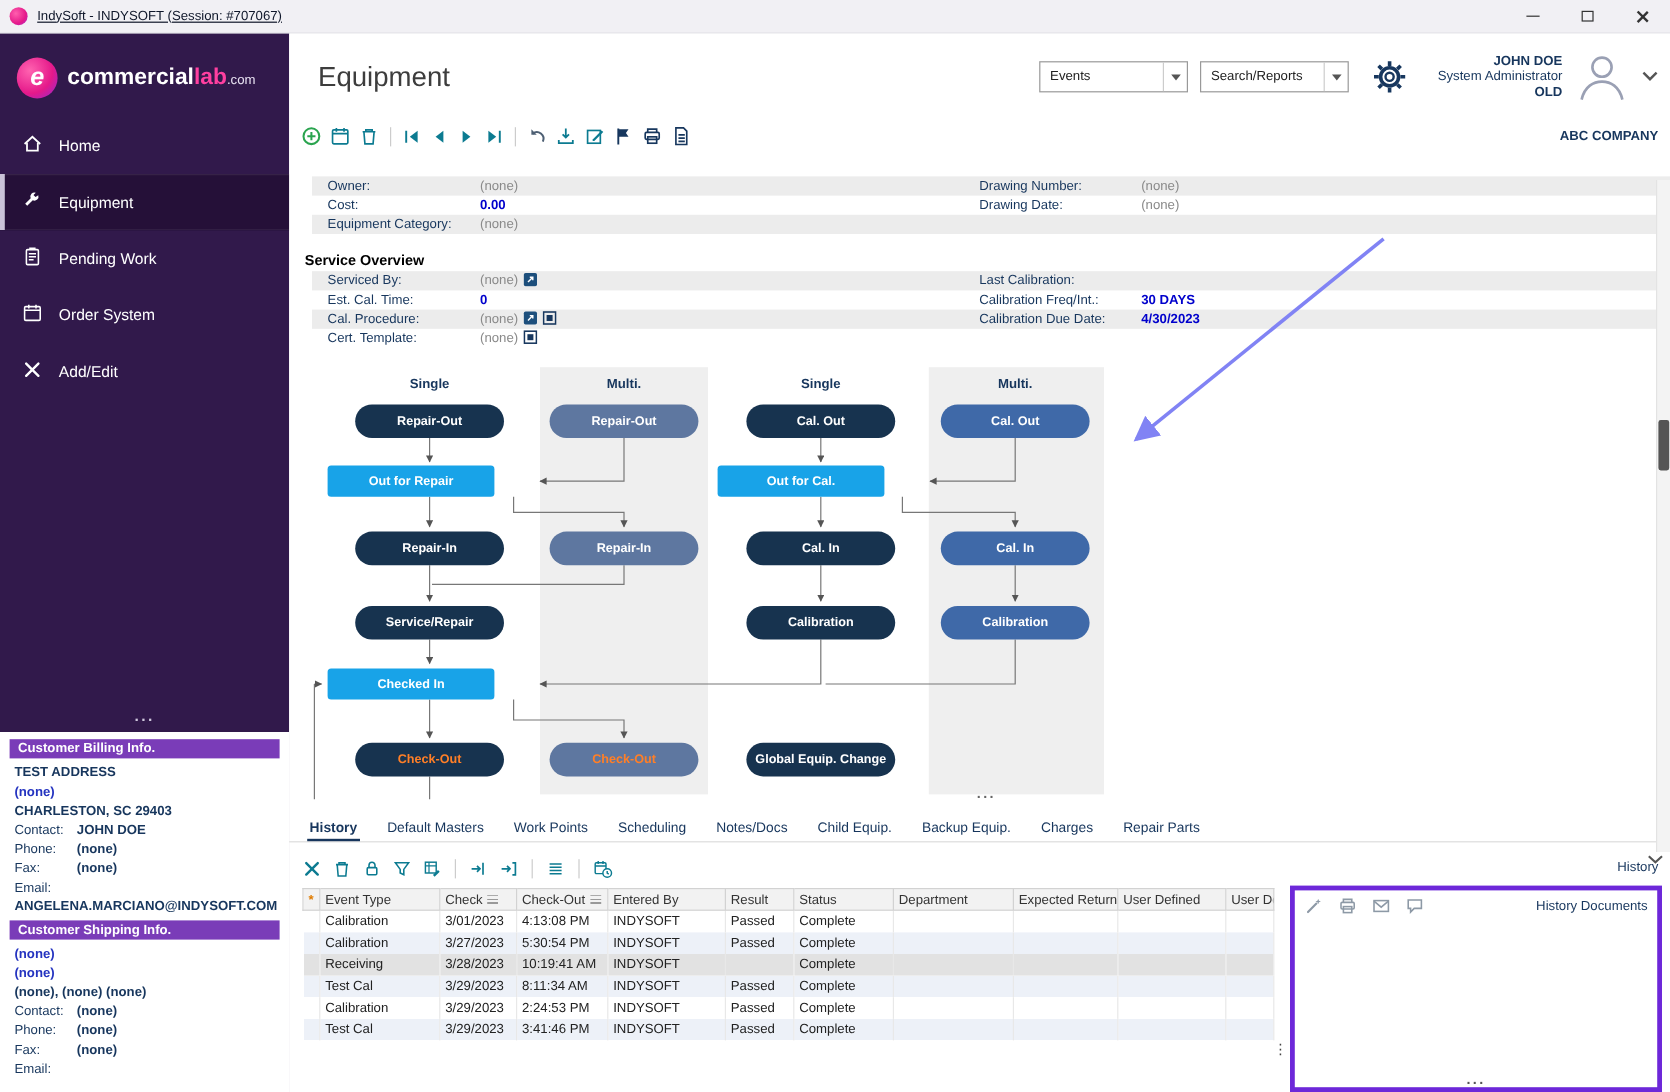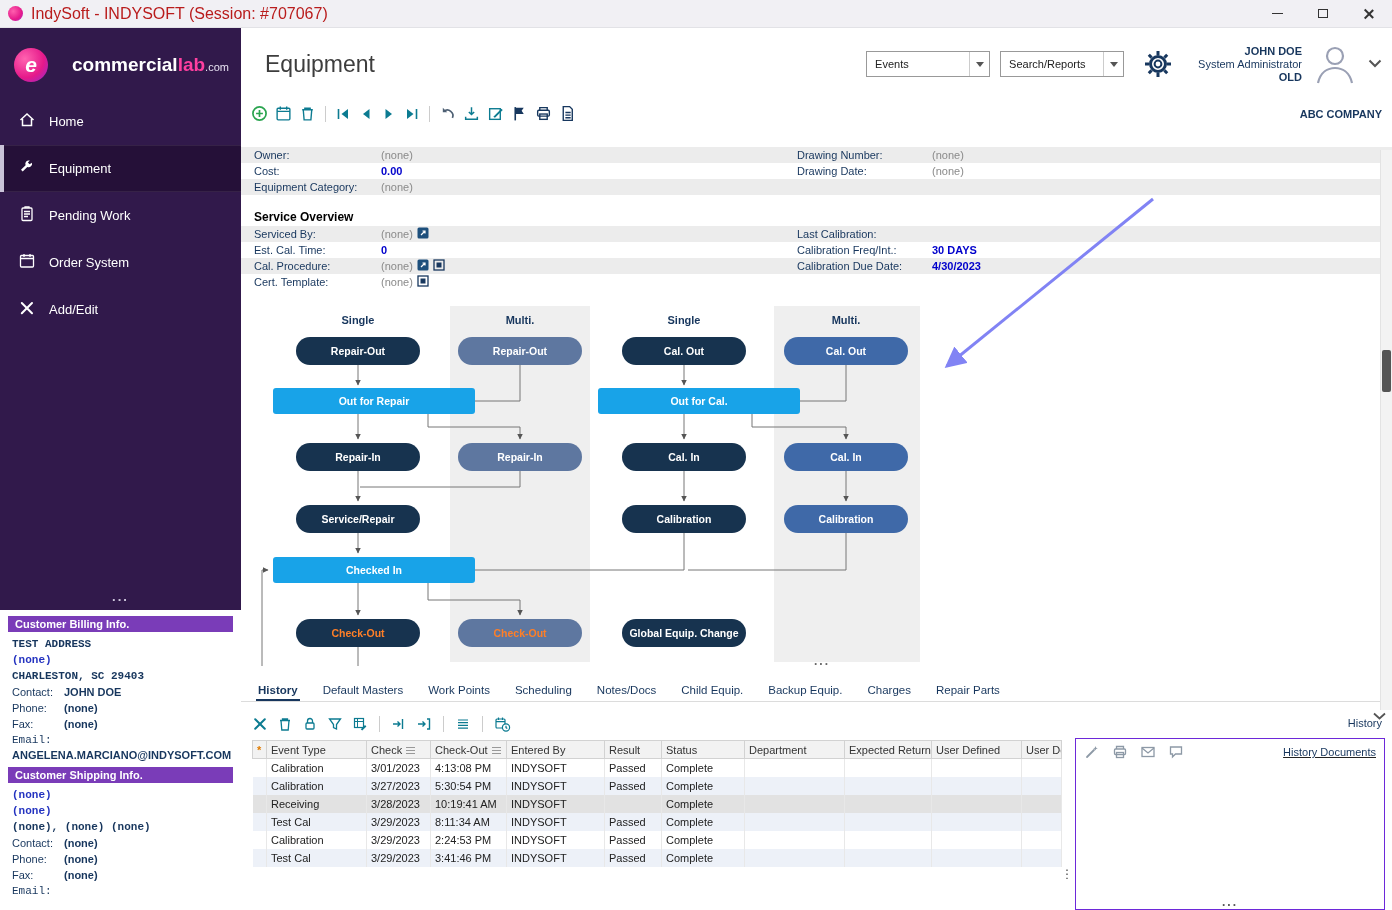--- a/index.html
+++ b/index.html
@@ -4,46 +4,46 @@
 <style>
   * { box-sizing: border-box; }
   html,body { margin:0; padding:0; }
   body {
     width:1392px; height:910px; overflow:hidden; background:#fff;
     font-family:"Liberation Sans", sans-serif; font-size:12px; color:#222;
   }
   
   .titlebar { height:28px; background:#f1f0f4; display:flex; align-items:center; padding-left:8px; border-bottom:1px solid #e2e2e6; }
   .app-ico { width:15px; height:15px; border-radius:50%; background:radial-gradient(circle at 35% 35%, #ff5fae, #e5198a 60%, #a32bd4); margin-right:8px; flex:0 0 auto; }
-  .tb-title { font-size:16px; color:#b91c1c; }
+  .tb-title { font-size:11px; color:#0f172a;text-decoration:underline; }
   .win-btns { margin-left:auto; display:flex; height:28px; }
   .wbtn { width:46px; height:28px; display:grid; place-items:center; cursor:pointer; }
   .wb-min i { display:block; width:11px; height:1px; background:#333; }
   .wb-max i { display:block; width:10px; height:9px; border:1px solid #333; }
   .wb-close { position:relative; }
   .wb-close i { display:block; width:12px; height:12px; position:relative; }
   .wb-close i::before,.wb-close i::after { content:""; position:absolute; left:5px; top:0; width:1.5px; height:12px; background:#333; }
   .wb-close i::before { transform:rotate(45deg); } .wb-close i::after { transform:rotate(-45deg); }
 
   .app { display:flex; height:882px; }
 
   
   .sidebar { width:241px; background:#31194b; display:flex; flex-direction:column; color:#fff; flex:0 0 auto; }
   .side-logo { padding:20px 12px 16px 14px; display:flex; align-items:center; gap:8px; }
   .logo-circle { width:34px; height:34px; border-radius:50%; background:radial-gradient(circle at 32% 32%, #ff63b0, #e5198a 58%, #8e2bd4); display:grid; place-items:center; color:#fff; font-weight:bold; font-size:21px; font-style:italic; flex:0 0 auto; }
-  .logo-text { font-size:19px; font-weight:bold; color:#fff; white-space:nowrap;margin-left:16px; }
+  .logo-text { font-size:19px; font-weight:bold; color:#fff; white-space:nowrap; }
   .logo-text .lg2 { color:#ff3fa0; }
   .logo-text .lg3 { font-size:11px; font-weight:normal; color:#e8e2f2; }
   .nav-item { height:47px; display:flex; align-items:center; gap:13px; padding:0 18px; font-size:13px; cursor:pointer; }
   .nav-item.active { background:#251038; box-shadow:inset 4px 0 0 #cac3d8, inset 0 1px 0 rgba(255,255,255,.08), inset 0 -1px 0 rgba(255,255,255,.08); }
   .nav-item svg { flex:0 0 auto; }
   .side-more { text-align:center; color:#cfc8dd; font-weight:bold; letter-spacing:2px; font-size:13px; padding:2px 0 6px; margin-top:auto; cursor:pointer; }
   .side-white { background:#fff; color:#17365d; font-size:11px; height:300px; padding:2px 6px 0 6px; overflow:hidden; }
   .info-header { background:#7a3cb8; color:#fff; font-weight:bold; font-size:11px; padding:2px 7px; margin:4px 2px 4px 2px; }
-  .info-line { padding:1px 2px 1px 6px; font-weight:bold; color:#17365d; line-height:14px; word-break:break-all;font-family:Liberation Mono, monospace; }
+  .info-line { padding:1px 2px 1px 6px; font-weight:bold; color:#17365d; line-height:14px; word-break:break-all; }
   .info-line.v-none-line { color:#2433c0; }
   .info-pair { display:flex; padding:1px 2px 1px 6px; line-height:14px; }
   .info-pair .il { width:52px; color:#17365d; flex:0 0 auto; }
   .info-pair .iv { font-weight:bold; color:#17365d; }
   .email-val { padding:0 2px 1px 6px; font-weight:bold; color:#17365d; word-break:break-all; line-height:14px; }
 
   
   .main { flex:1; display:flex; flex-direction:column; position:relative; background:#fff; min-width:0; }
 
   .m-header { height:72px; display:flex; align-items:center; padding:0 10px 0 24px; }
@@ -61,21 +61,21 @@
   .rb-status { font-size:11px; margin-left:7px; }
   .rb-company { margin-left:auto; font-size:13px; font-weight:bold; }
 
   .m-toolbar { height:27px; display:flex; align-items:center; gap:7px; padding:0 10px; }
   .tico { display:grid; place-items:center; cursor:pointer; }
   .tsep { width:1px; height:16px; background:#ccc; margin:0 2px; }
   .tb-company { margin-left:auto; font-size:11px; font-weight:bold; color:#17365d; }
 
   
   .details { margin-top:20px; font-size:11px; color:#17365d; }
-  .d-row { display:flex; height:16px; align-items:center; }
+  .d-row { display:flex; height:16px; align-items:center;margin-left:19px; }
   .d-row.stripe { background:#ececec; }
   .dl { font-weight:normal; color:#17365d; }
   .dl1 { width:140px; padding-left:13px; flex:0 0 auto; }
   .dv1 { width:416px; display:flex; align-items:center; gap:4px; flex:0 0 auto; }
   .dl2 { width:135px; flex:0 0 auto; }
   .dv2 { flex:1; display:flex; align-items:center; gap:4px; }
   .v-none { color:#8a8a8a; }
   .v-blue { color:#0000cc; font-weight:bold; }
   .d-section { height:18px; margin-top:13px; padding-left:13px; font-size:12px; font-weight:bold; color:#000; display:flex; align-items:center; }
 
@@ -84,21 +84,21 @@
   .flow { position:absolute; left:11px; top:0; width:700px; height:362px; }
   .gpanel { position:absolute; top:0; height:356px; background:#efefef; }
   .gp2 { left:198px; width:140px; }
   .gp4 { left:522px; width:146px; }
   .flow-col-label { position:absolute; top:8px; width:124px; text-align:center; font-size:11px; font-weight:bold; color:#17365d; }
   .flow-lines { position:absolute; left:0; top:0; }
   .node { position:absolute; width:124px; height:28px; border-radius:14px; display:grid; place-items:center; color:#fff; font-size:10.5px; font-weight:bold; cursor:pointer; white-space:nowrap; }
   .n-navy { background:#17334f; }
   .n-slate { background:#5e77a0; }
   .n-blue { background:#3f69a8; }
-  .n-rect { border-radius:3px; background:#18a3e8; width:202px; height:26px; }
+  .n-rect { border-radius:3px; background:#18a3e8; width:139px; height:26px; }
   .n-orange { color:#ff7f27; }
   .flow-more { position:absolute; left:500px; top:348px; width:140px; text-align:center; color:#666; font-weight:bold; letter-spacing:2px; cursor:pointer; }
 
   .annot { position:absolute; inset:0; pointer-events:none; z-index:40; }
 
   .vscroll { position:absolute; right:0; top:122px; width:12px; height:560px; background:#f3f3f3; border-left:1px solid #e3e3e3; }
   .vthumb { position:absolute; right:1px; top:200px; width:9px; height:42px; background:#555; border-radius:2px; }
   .collapse-chevron { position:absolute; top:681px; right:6px; cursor:pointer; }
 
   
@@ -113,21 +113,21 @@
   table.hist { border-collapse:collapse; table-layout:fixed; width:809px; font-size:11px; color:#222; }
   table.hist th { background:#f2f2f2; border:1px solid #d2d2d2; font-weight:normal; text-align:left; padding:1px 4px; height:18px; white-space:nowrap; overflow:hidden; color:#333; cursor:pointer; }
   table.hist td { border-right:1px solid #e8e8e8; padding:1px 4px; height:18px; white-space:nowrap; overflow:hidden; }
   table.hist tr:nth-child(even) td { background:#edf1f8; }
   table.hist tr.row-selected td { background:#e2e2e2; }
   .star { color:#e07b00; font-weight:bold; }
   .sg { display:inline-block; width:9px; height:8px; margin-left:4px; background:repeating-linear-gradient(#999 0 1px, transparent 1px 3px); vertical-align:middle; }
 
   .bottom-right { margin-left:7px; width:310px; display:flex; flex-direction:column; flex:0 0 auto; }
   .hist-label { height:30px; line-height:30px; text-align:right; padding-right:3px; font-size:11px; color:#17365d; }
-  .hist-box { border:1px solid #6d28d9; background:#fff; flex:1; position:relative;text-decoration:underline; }
+  .hist-box { border:4px solid #6d28d9; background:#fff; flex:1; position:relative; }
   .hist-box-top { display:flex; align-items:center; gap:12px; padding:5px 8px; }
   .hist-doc-label { margin-left:auto; font-size:11px; color:#17365d; }
   .hist-more { position:absolute; bottom:0; left:0; width:100%; text-align:center; color:#555; font-weight:bold; letter-spacing:2px; cursor:pointer; }
   .splitter-dots { position:absolute; left:820px; top:165px; color:#444; font-size:12px; cursor:col-resize; }
 </style>
 </head>
 <body>
 
 <div class="titlebar">
   <span class="app-ico"></span>

